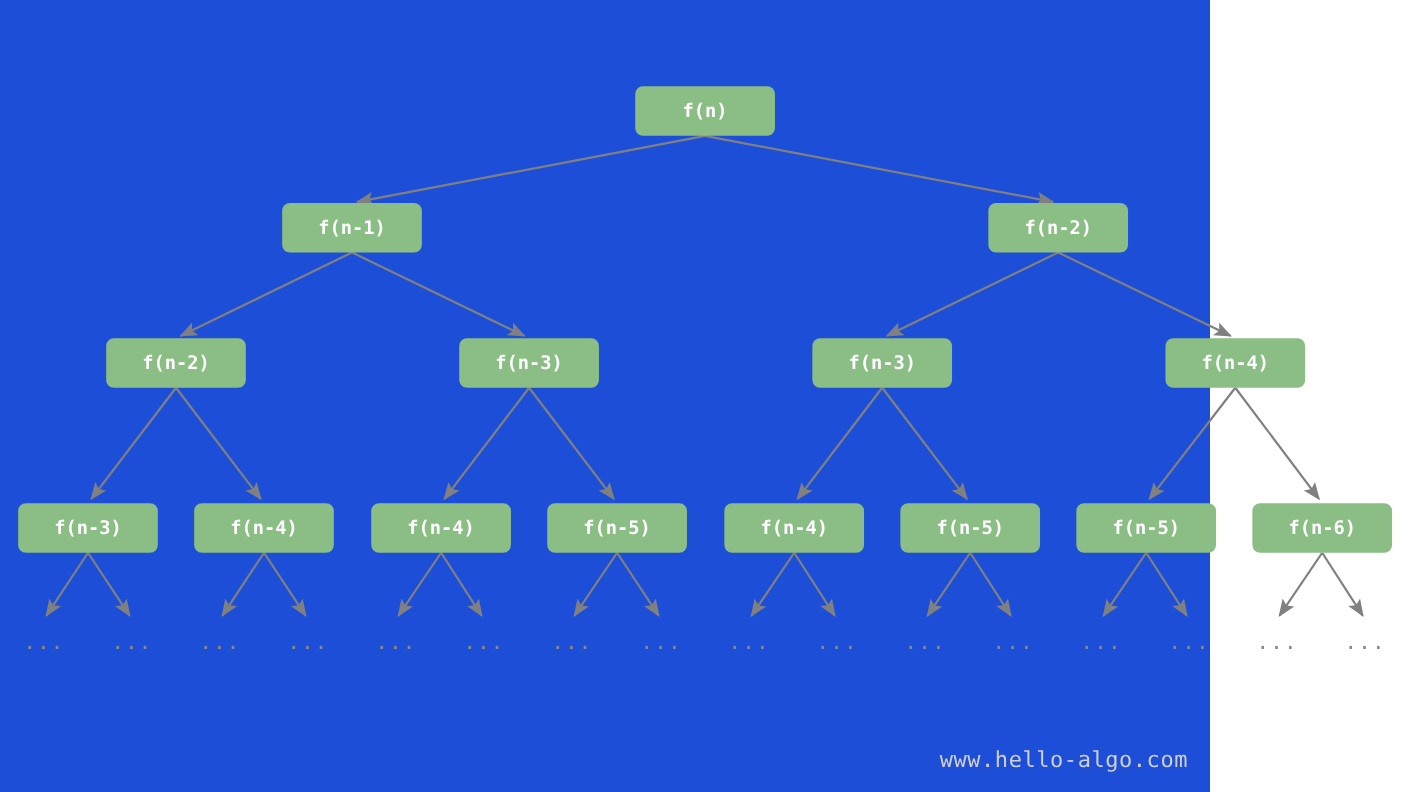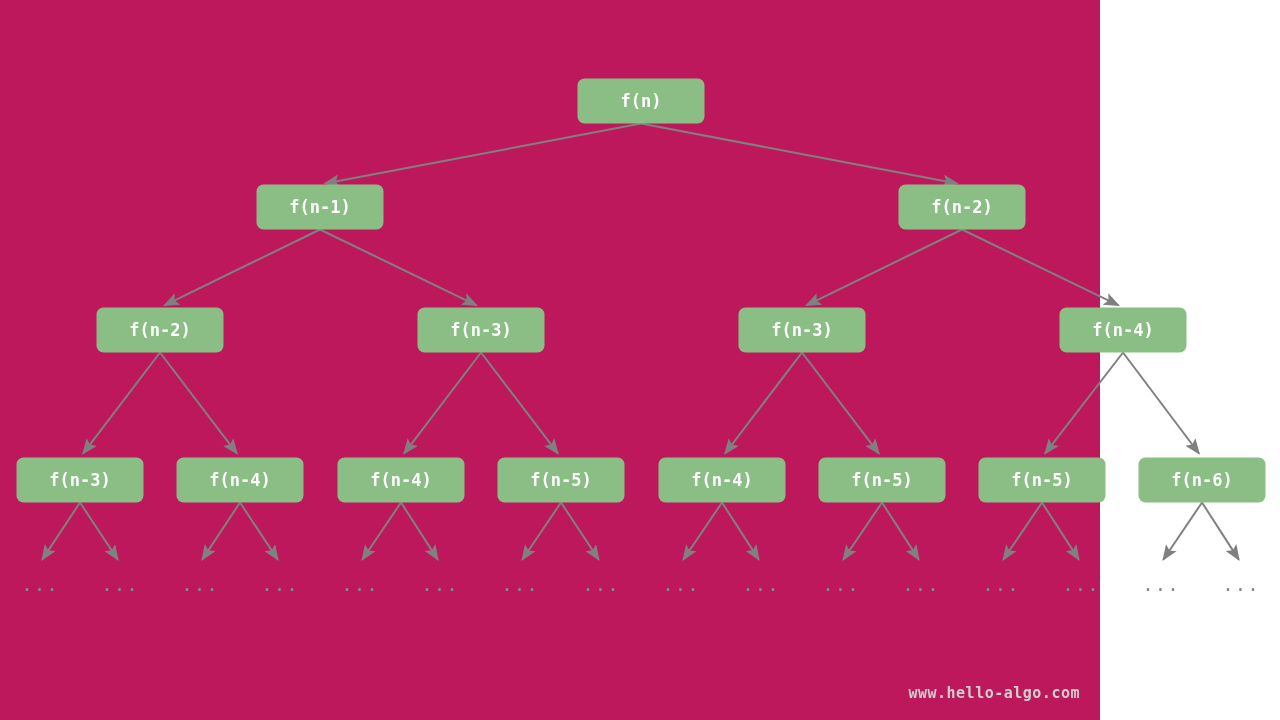--- a/index.html
+++ b/index.html
@@ -10,21 +10,21 @@
   body {
     width: 1280px;
     height: 720px;
     overflow: hidden;
     font-family: "DejaVu Sans Mono", monospace;
   }
   #canvas {
     position: relative;
     width: 1100px;
     height: 720px;
-    background: #be185d;
+    background: #1d4ed8;
   }
   svg#tree {
     position: absolute;
     left: 0;
     top: 0;
     width: 1280px;
     height: 720px;
   }
   .node-rect {
     fill: #8BBE85;
@@ -50,24 +50,23 @@
     text-anchor: middle;
     dominant-baseline: middle;
     letter-spacing: 1px;
   }
   .watermark {
     position: absolute;
     right: 20px;
     bottom: 18px;
     color: #cfcfcf;
     font-family: "DejaVu Sans Mono", monospace;
-    font-size: 15px;
+    font-size: 20px;
     letter-spacing: 0.5px;
     white-space: nowrap;
-    font-weight: bold;
   }
 </style>
 </head>
 <body>
 
 <div id="canvas">
 
   <svg id="tree" viewBox="0 0 1280 720">
     <defs>
       <marker id="arrowhead" markerWidth="9" markerHeight="9" refX="7.2" refY="3.2" orient="auto" markerUnits="strokeWidth">

